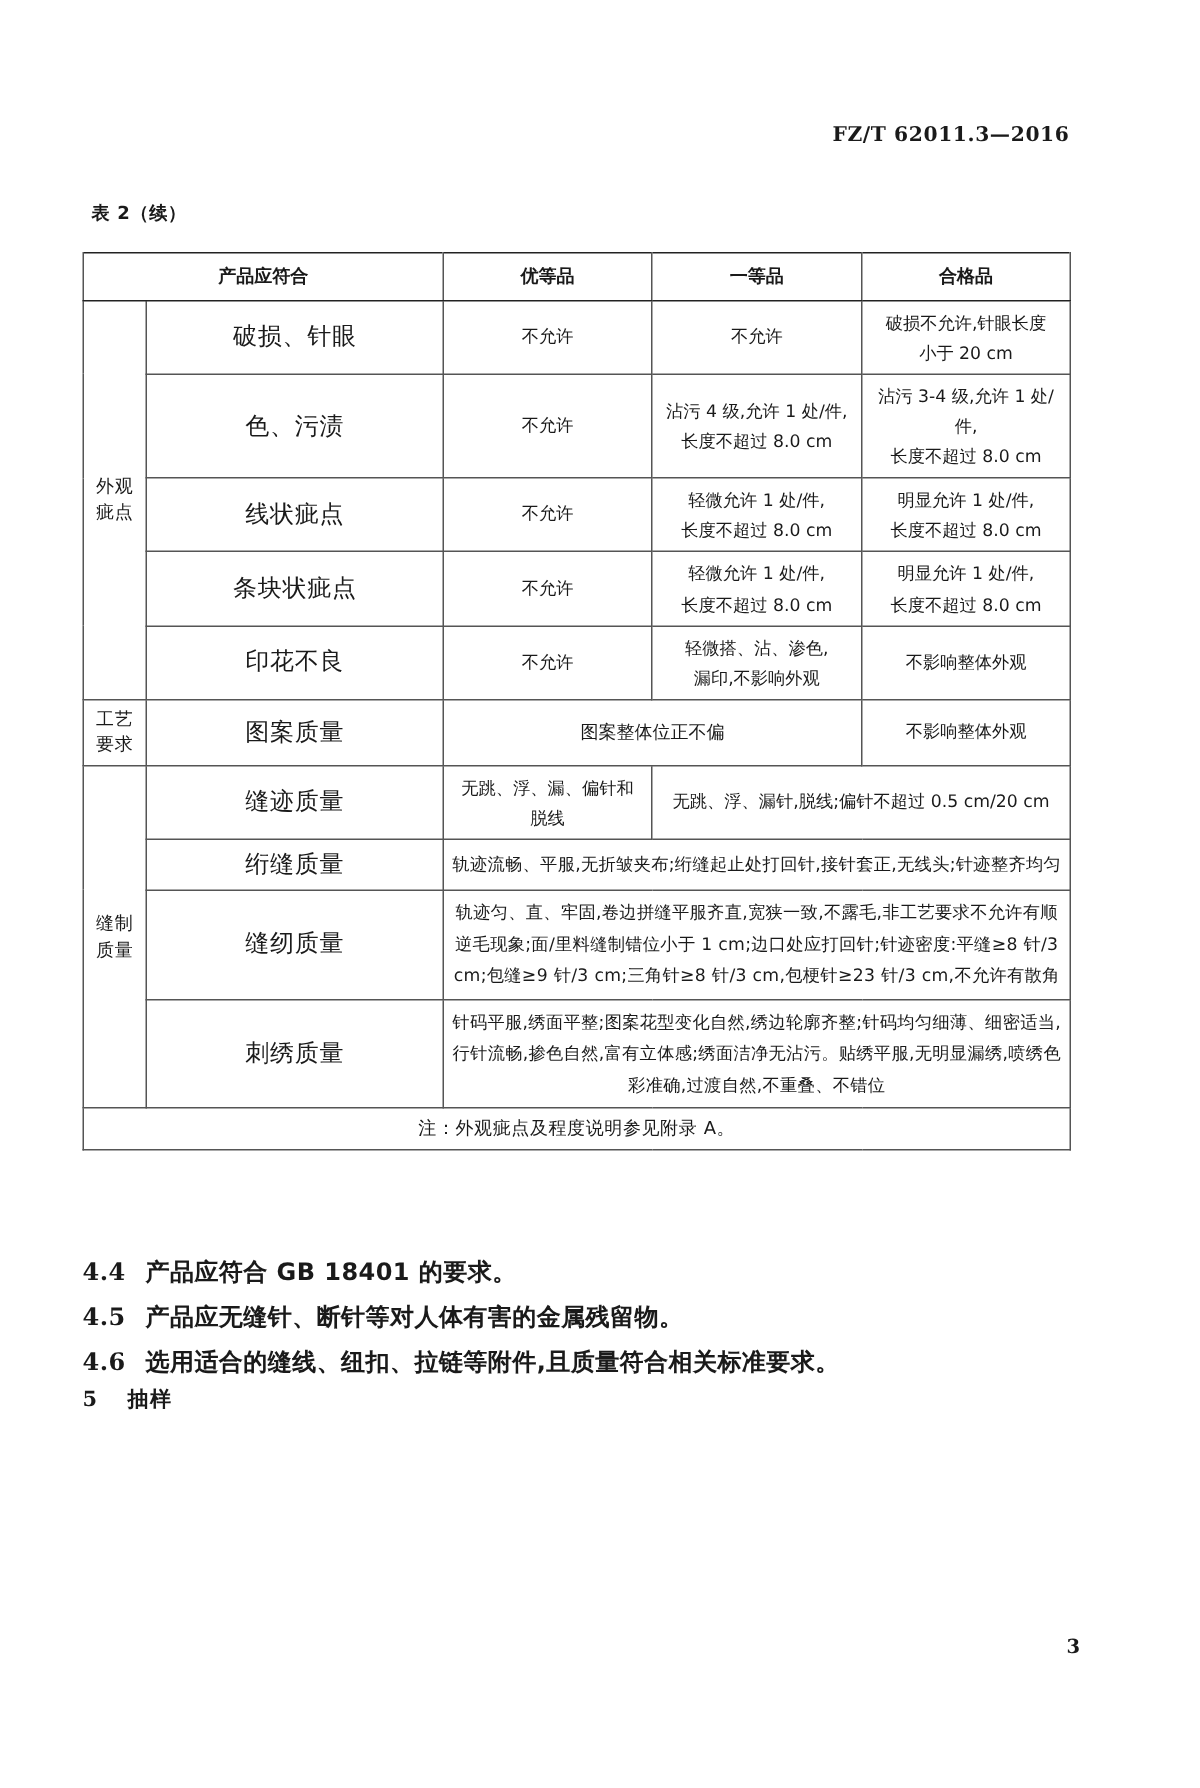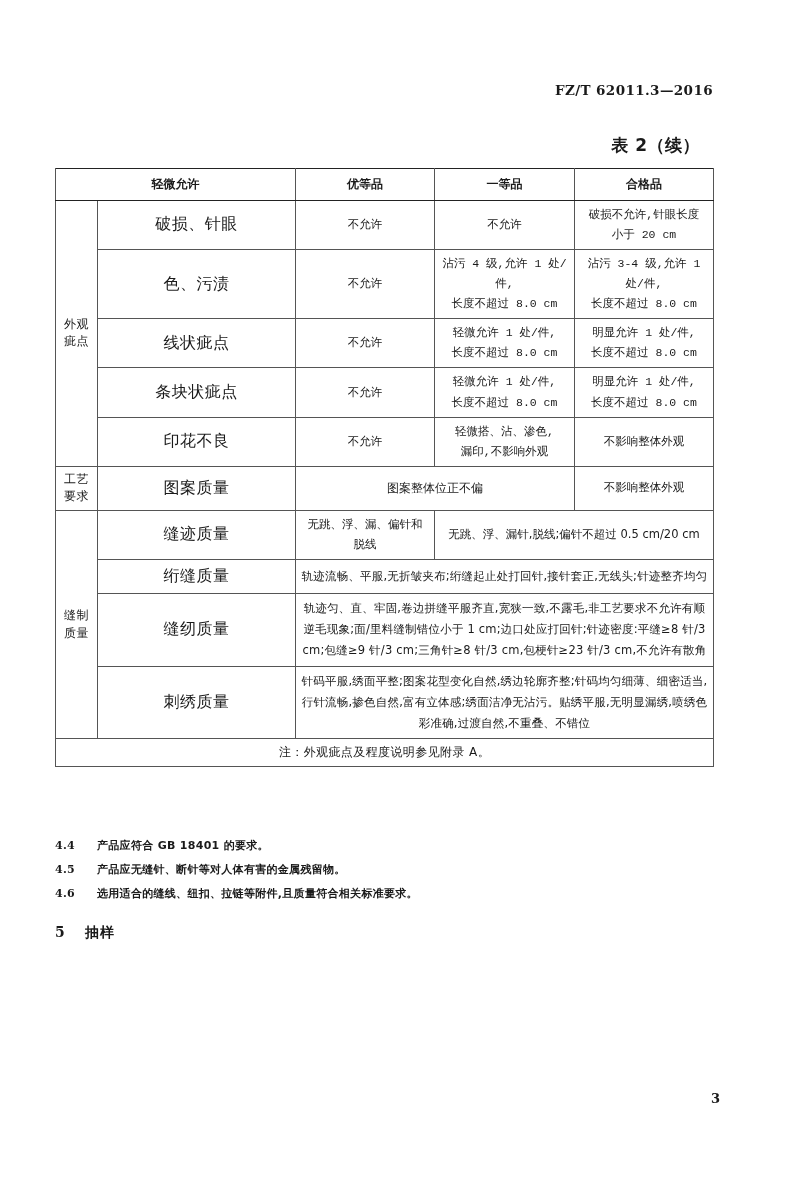--- a/index.html
+++ b/index.html
@@ -36,24 +36,24 @@
     font-size: 13.5px;
     font-weight: bold;
     letter-spacing: 0.4px;
     font-family: "DejaVu Serif", "Liberation Serif", serif;
   }
 
   
   .table-caption {
     position: absolute;
     top: 118px;
-    left: 42px;
+    left: 61px;
     width: 658px;
-    text-align: right;
-    font-size: 17px;
+    text-align: left;
+    font-size: 12px;
     font-weight: bold;
     letter-spacing: 0.5px;
   }
 
   
   .tbl-wrap {
     position: absolute;
     top: 152px;
     left: 55px;
     width: 658px;
@@ -97,21 +97,21 @@
   td.item {
     width: 198px;
     font-weight: bold;
     font-size: 16px;
     letter-spacing: 0.5px;
   }
   th.g1, td.g1 { width: 139px; }
   th.g2, td.g2 { width: 140px; }
   th.g3, td.g3 { width: 139px; }
 
-  td.twoline { line-height: 1.75; font-family: Liberation Mono, monospace; }
+  td.twoline { line-height: 1.75; }
   td.para {
     text-align: left;
     padding: 6px 8px;
     line-height: 1.85;
     letter-spacing: 0.2px;
   }
   td.center-para {
     text-align: center;
     font-weight: bold;
     font-size: 12px;
@@ -132,21 +132,21 @@
     left: 55px;
     width: 700px;
     font-size: 13px;
     letter-spacing: 0.3px;
   }
   .clause {
     display: flex;
     align-items: baseline;
     margin-bottom: 9px;
     font-weight: bold;
-    font-size: 11px;
+    font-size: 16px;
   }
   .clause .num {
     width: 42px;
     flex: 0 0 42px;
     font-family: "DejaVu Serif", "Liberation Serif", serif;
     font-weight: bold;
   }
   .clause .txt { flex: 1; }
 
   .section-head {
@@ -199,21 +199,21 @@
       <colgroup>
         <col style="width:42px">
         <col style="width:198px">
         <col style="width:139px">
         <col style="width:140px">
         <col style="width:139px">
       </colgroup>
 
       <tbody>
           <tr class="head-row">
-        <th colspan="2">轻微允许</th>
+        <th colspan="2">产品应符合</th>
         <th class="g1">优等品</th>
         <th class="g2">一等品</th>
         <th class="g3">合格品</th>
       </tr>
 
       <tr>
         <td class="cat" rowspan="5">外观疵点</td>
         <td class="item">破损、针眼</td>
         <td class="g1">不允许</td>
         <td class="g2">不允许</td>

